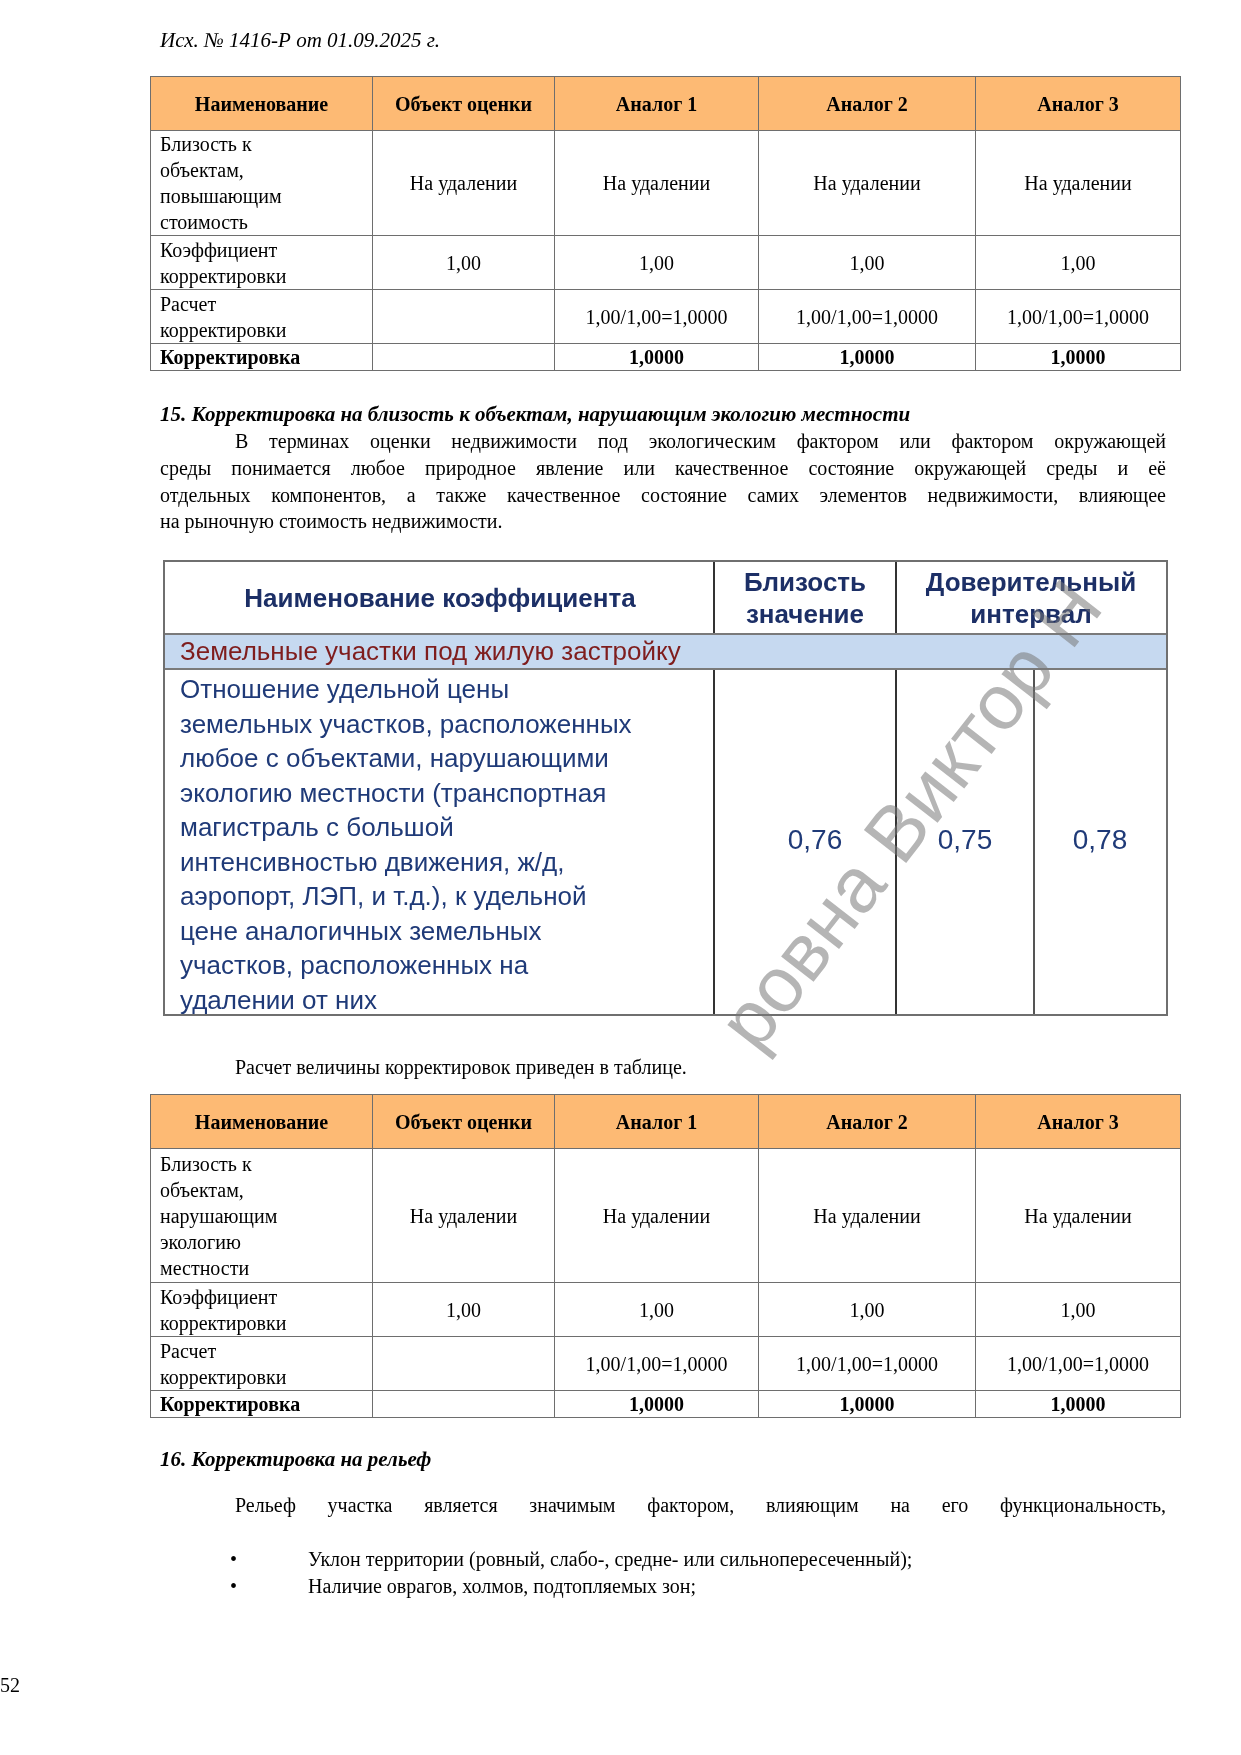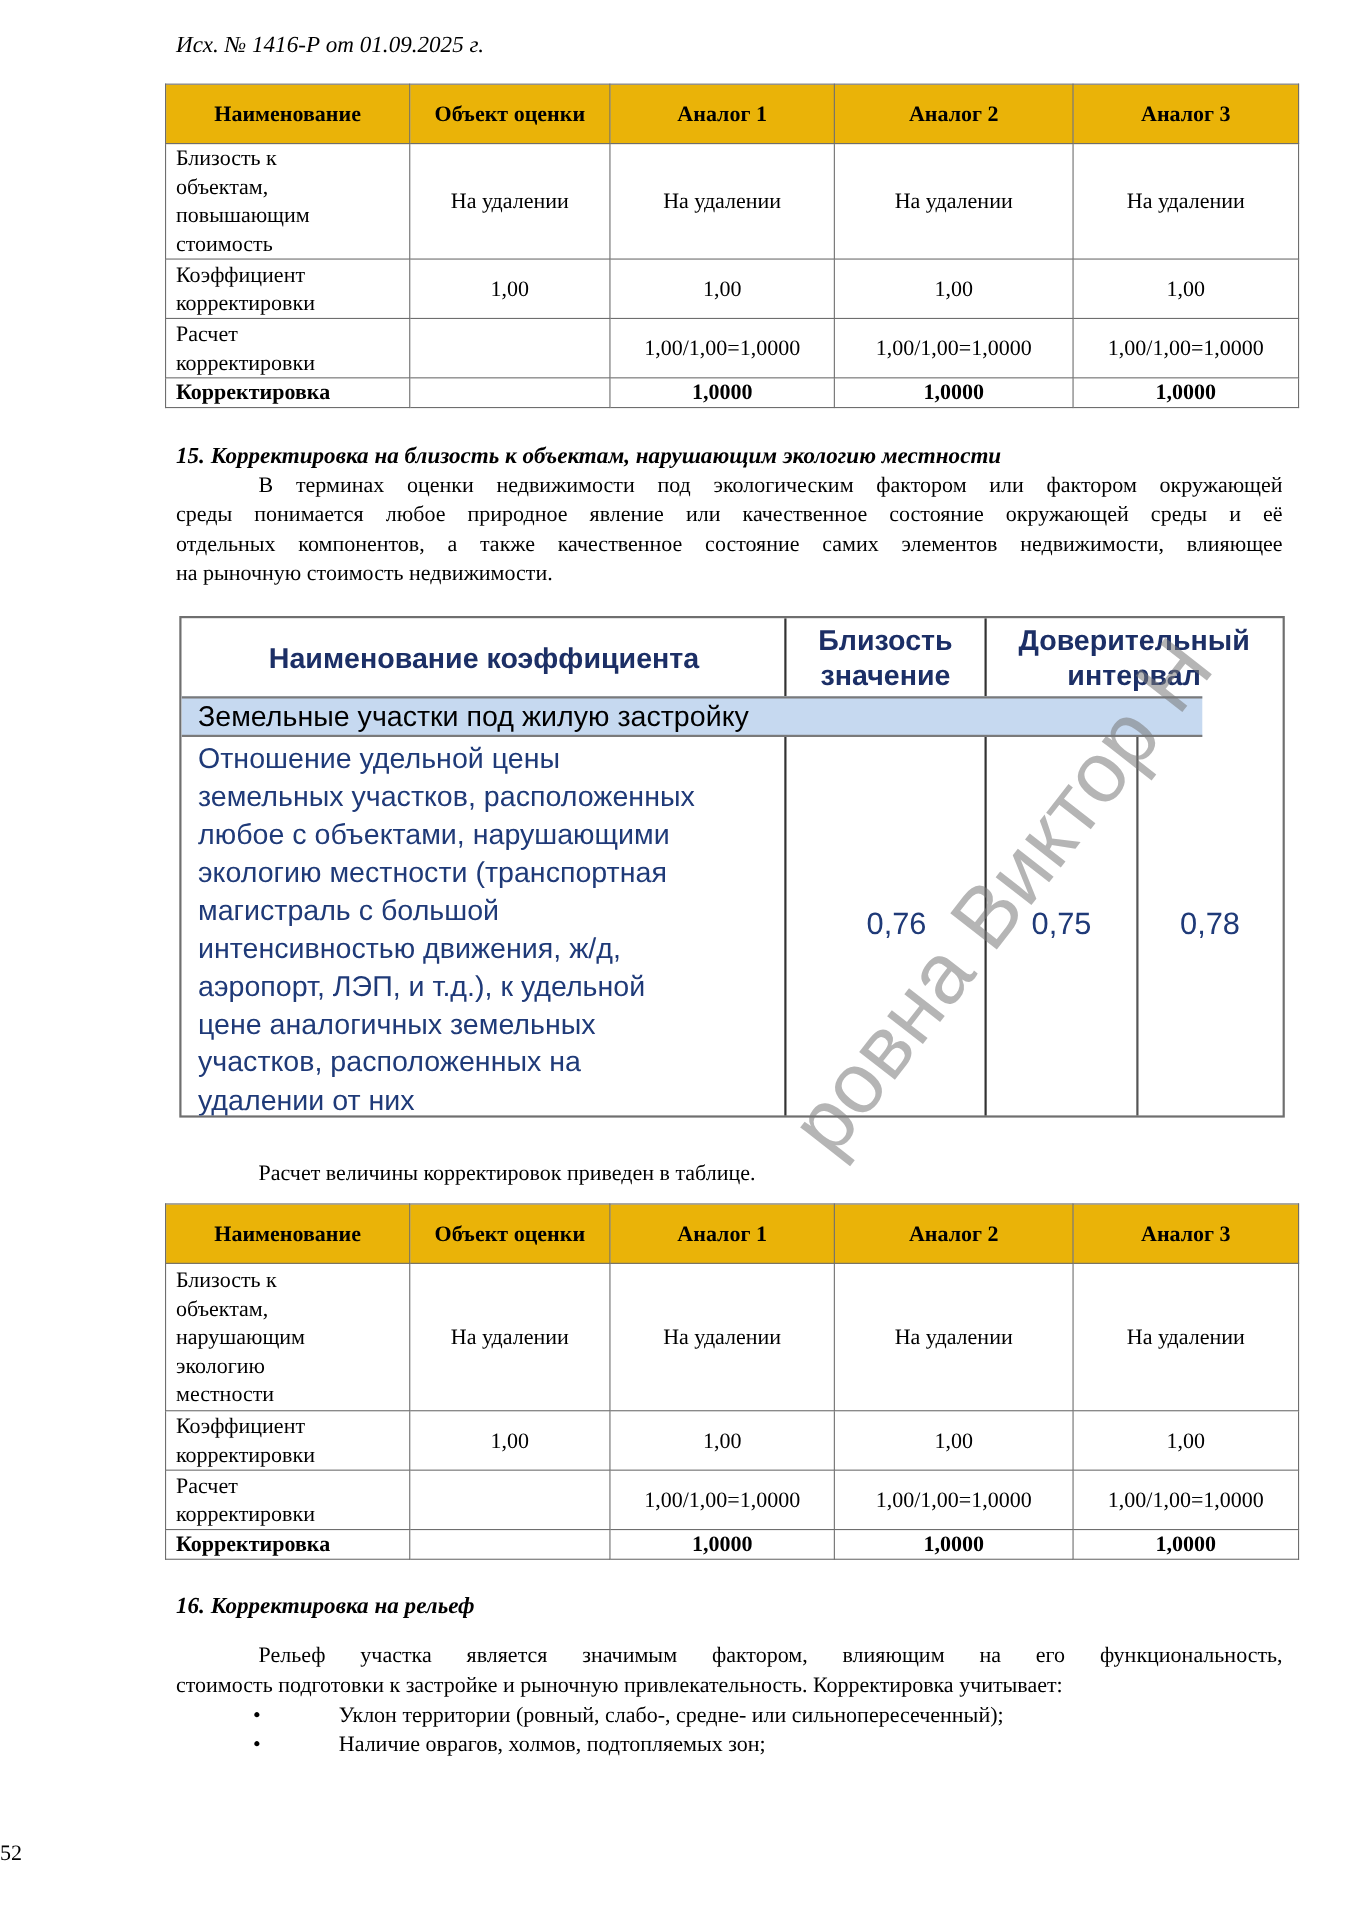--- a/index.html
+++ b/index.html
@@ -4,41 +4,41 @@
 <style>
   html, body { margin: 0; padding: 0; background: #ffffff; }
   body { width: 1241px; height: 1755px; position: relative; overflow: hidden;
          font-family: "Liberation Serif", "DejaVu Serif", serif; color: #000; }
   .abs { position: absolute; }
   .ref { left: 160px; top: 28px; font-size: 21px; font-style: italic; }
 
   table.grid { position: absolute; border-collapse: collapse; table-layout: fixed;
                font-family: "Liberation Serif", serif; font-size: 20px; line-height: 26px; }
   table.grid td, table.grid th { border: 1.5px solid #6e6e6e; padding: 0 9px; vertical-align: middle; }
-  table.grid th { background: #eab308; font-weight: bold; text-align: center; line-height: 26px; }
+  table.grid th { background: #fdba74; font-weight: bold; text-align: center; line-height: 26px; }
   table.grid td.lbl { text-align: left; }
   table.grid td.val { text-align: center; }
   table.grid tr.total td { font-weight: bold; line-height: 25px; }
   table.grid tr.total td.lbl { font-weight: bold; }
 
   .section-title { font-size: 21px; font-style: italic; font-weight: bold; left: 160px; }
   .para { left: 160px; width: 1006px; font-size: 20px; line-height: 26.8px; text-align: justify; }
   .para .indent { display: inline-block; width: 75px; }
   .line { display: block; text-align: justify; text-align-last: justify; }
   .line.last { text-align-last: left; }
 
   
   .img-table { position: absolute; left: 163px; top: 560px; width: 1005px; height: 456px;
                border: 2px solid #6f6f6f; box-sizing: border-box; background: #fff;
                font-family: "Liberation Sans", "DejaVu Sans", sans-serif; color: #1f3a78; overflow: hidden; }
   .img-table .cell { position: absolute; box-sizing: border-box; }
   .img-table .hdr { font-weight: bold; font-size: 26px; line-height: 32px; text-align: center; color: #1c2f66; }
-  .img-table .band { left: 0; top: 71px; width: 928px; height: 37px; background: #c6d9f0;
+  .img-table .band { left: 0; top: 71px; width: 1001px; height: 37px; background: #c6d9f0;
                      border-top: 2px solid #7a7a7a; border-bottom: 2px solid #7a7a7a;
-                     font-size: 26px; line-height: 33px; padding-left: 15px; color: #000000; }
+                     font-size: 26px; line-height: 33px; padding-left: 15px; color: #7f1d1d; }
   .img-table .vline { position: absolute; width: 2px; background: #333; }
   .img-table .desc { left: 15px; top: 110px; width: 540px; font-size: 26px; line-height: 34.5px; color: #1f3a78; }
   .img-table .num { font-size: 28px; color: #1f3a78; text-align: center; }
   .watermark { position: absolute; left: 660px; top: 590px; font-family: "Liberation Sans", sans-serif;
                font-size: 78px; color: rgba(120,120,120,0.55); transform: rotate(-52deg); transform-origin: left top;
                white-space: nowrap; pointer-events: none; }
 
   .bullet-row { left: 230px; font-size: 20px; line-height: 26.8px; }
   .bullet-row .dot { display: inline-block; width: 78px; }
   .page-num { left: 0; width: 994px; top: 1674px; font-size: 20px; }
@@ -189,21 +189,20 @@
     <td class="val">1,0000</td>
     <td class="val">1,0000</td>
     <td class="val">1,0000</td>
   </tr>
 </tbody>
   </table>
 
 <div class="abs section-title" style="top:1447px;">16. Корректировка на рельеф</div>
 <div class="abs para" style="top:1492px;">
   <span class="line"><span class="indent"></span><span>Рельеф участка является значимым фактором, влияющим на его функциональность,</span></span>
-  <span class="line last">стоимость подготовки к застройке и рыночную привлекательность. Корректировка учитывает:</span>
 </div>
 <div class="abs bullet-row" style="top:1546px;">
   <span class="dot">•</span><span>Уклон территории (ровный, слабо-, средне- или сильнопересеченный);</span>
 </div>
 <div class="abs bullet-row" style="top:1573px;">
   <span class="dot">•</span><span>Наличие оврагов, холмов, подтопляемых зон;</span>
 </div>
 
 <div class="abs page-num">52</div>
 

